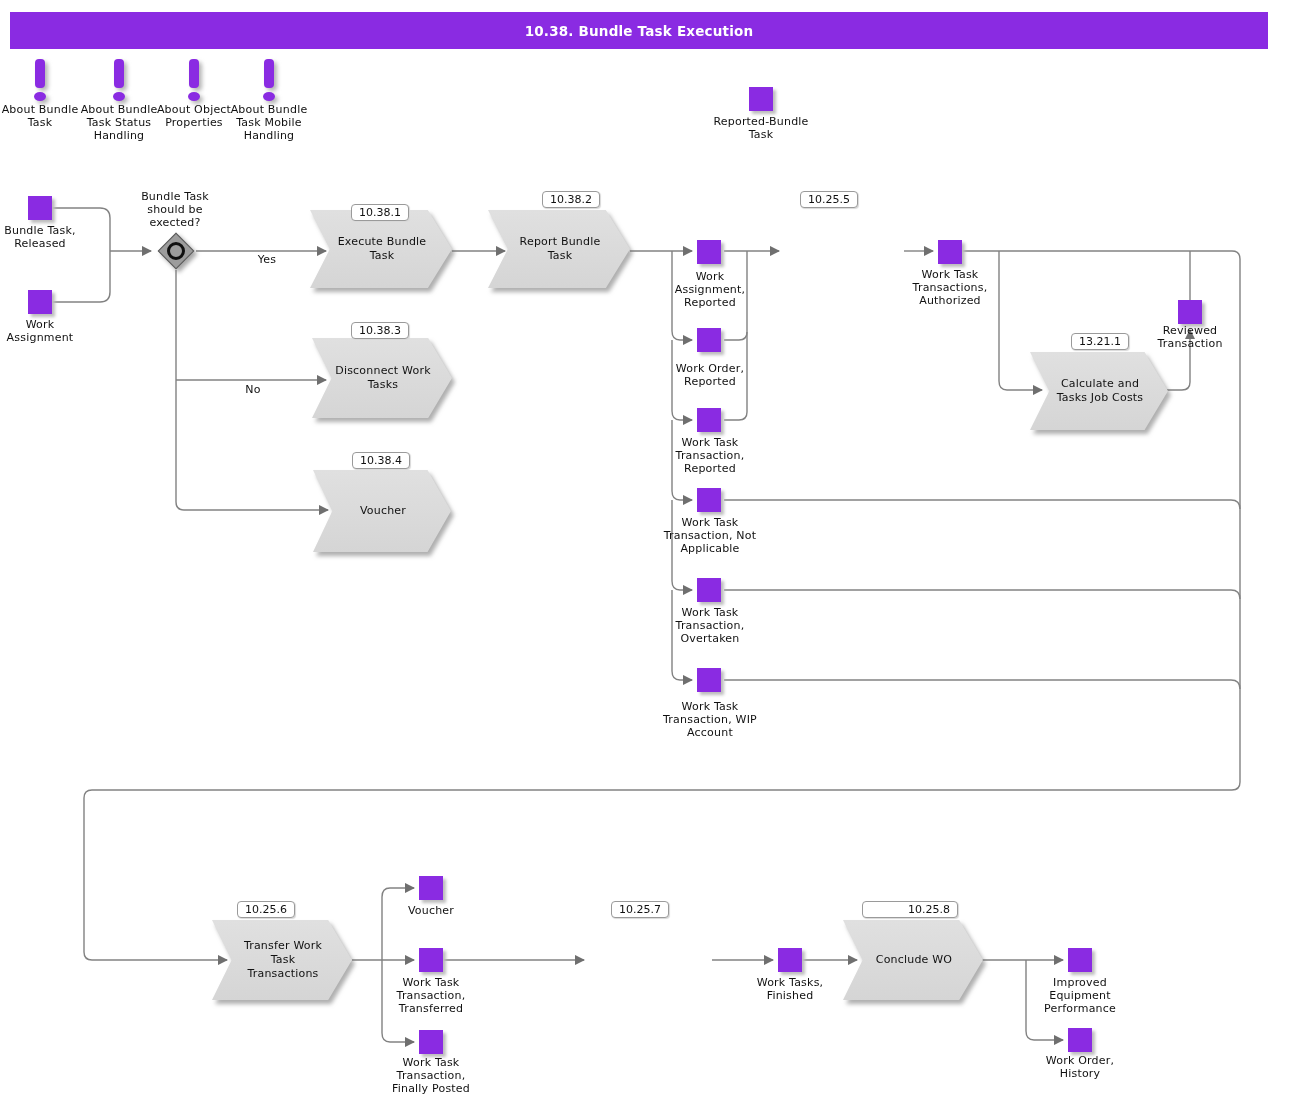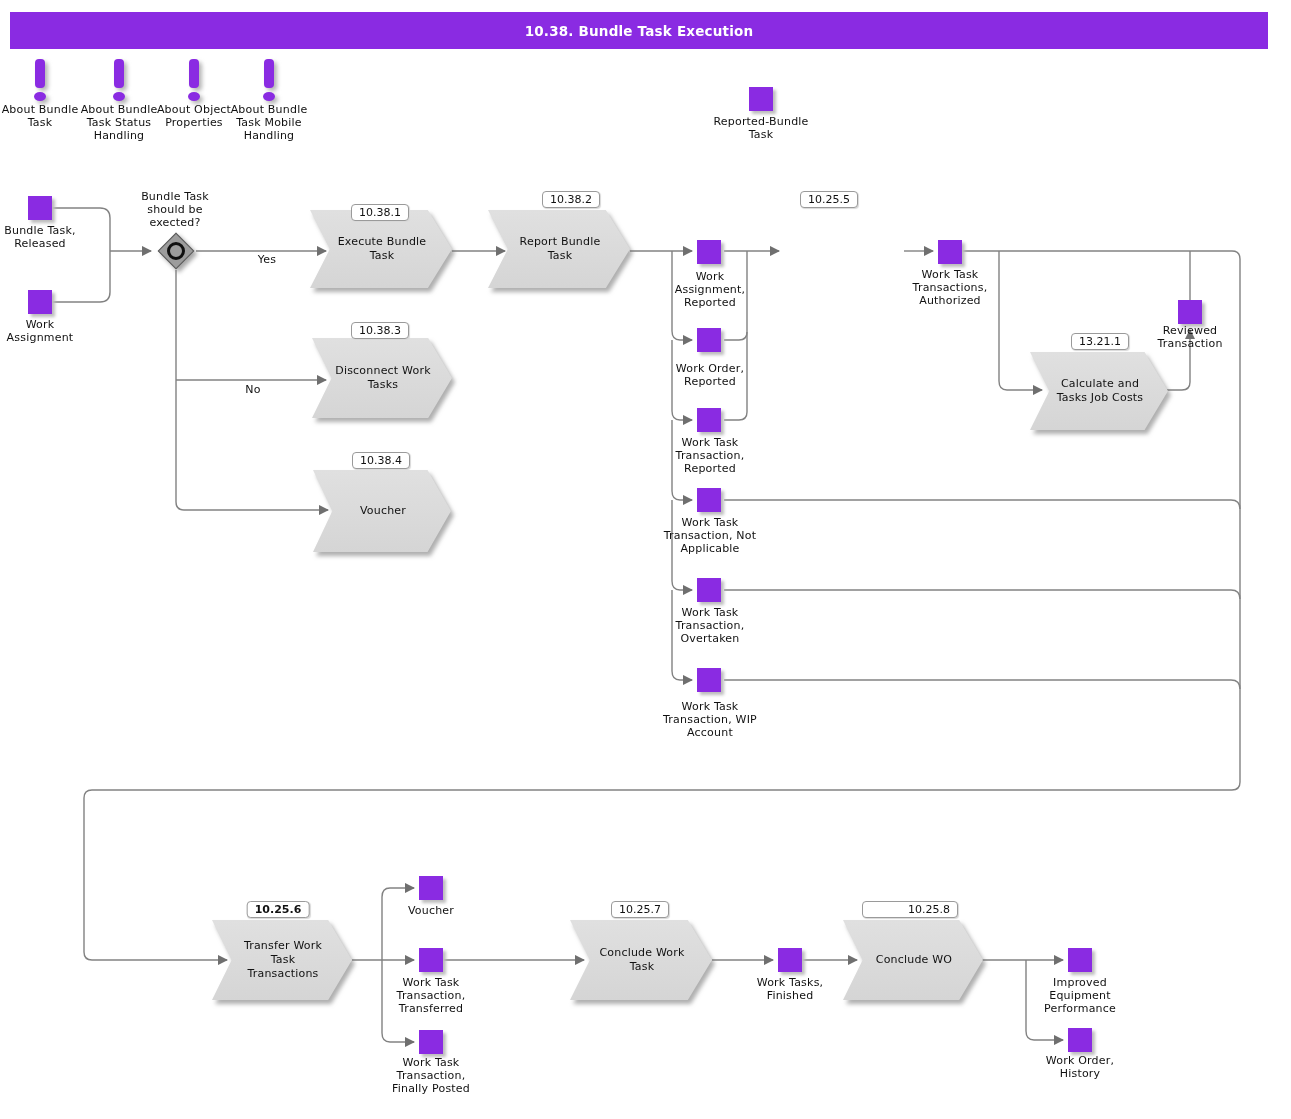--- a/index.html
+++ b/index.html
@@ -202,38 +202,35 @@
 
   <div class="abs state-sq z2" style="left:697px;top:668px;"></div>
   <div class="abs lbl z2" style="left:660px;top:700px;width:100px;">Work Task Transaction, WIP Account</div>
 
   <div class="abs state-sq z2" style="left:938px;top:240px;"></div>
   <div class="abs lbl z2" style="left:900px;top:268px;width:100px;">Work Task Transactions, Authorized</div>
 
   <div class="abs state-sq z2" style="left:1178px;top:300px;"></div>
   <div class="abs lbl z2" style="left:1140px;top:324px;width:100px;">Reviewed Transaction</div>
 
-  <div class="abs badge" style="left:278px;top:901px;font-weight:bold;">10.25.6</div>
+  <div class="abs badge" style="left:266px;top:901px;">10.25.6</div>
   <div class="abs chev-wrap z2" style="left:212px;top:920px;">
     <div class="chev" style="width:140px;height:80px;">Transfer Work Task Transactions</div>
   </div>
 
   <div class="abs state-sq z2" style="left:419px;top:876px;"></div>
   <div class="abs lbl z2" style="left:391px;top:904px;width:80px;">Voucher</div>
 
   <div class="abs state-sq z2" style="left:419px;top:948px;"></div>
   <div class="abs lbl z2" style="left:381px;top:976px;width:100px;">Work Task Transaction, Transferred</div>
 
   <div class="abs state-sq z2" style="left:419px;top:1030px;"></div>
   <div class="abs lbl z2" style="left:381px;top:1056px;width:100px;">Work Task Transaction, Finally Posted</div>
 
   <div class="abs badge" style="left:640px;top:901px;">10.25.7</div>
-  <div class="abs chev-wrap z2" style="left:570px;top:920px;">
-    <div class="chev" style="width:142px;height:80px;">Conclude Work Task</div>
-  </div>
 
   <div class="abs state-sq z2" style="left:778px;top:948px;"></div>
   <div class="abs lbl z2" style="left:750px;top:976px;width:80px;">Work Tasks, Finished</div>
 
   <div class="abs badge" style="left:910px;top:901px;padding-left:45px;">10.25.8</div>
   <div class="abs chev-wrap z2" style="left:843px;top:920px;">
     <div class="chev" style="width:140px;height:80px;">Conclude WO</div>
   </div>
 
   <div class="abs state-sq z2" style="left:1068px;top:948px;"></div>

